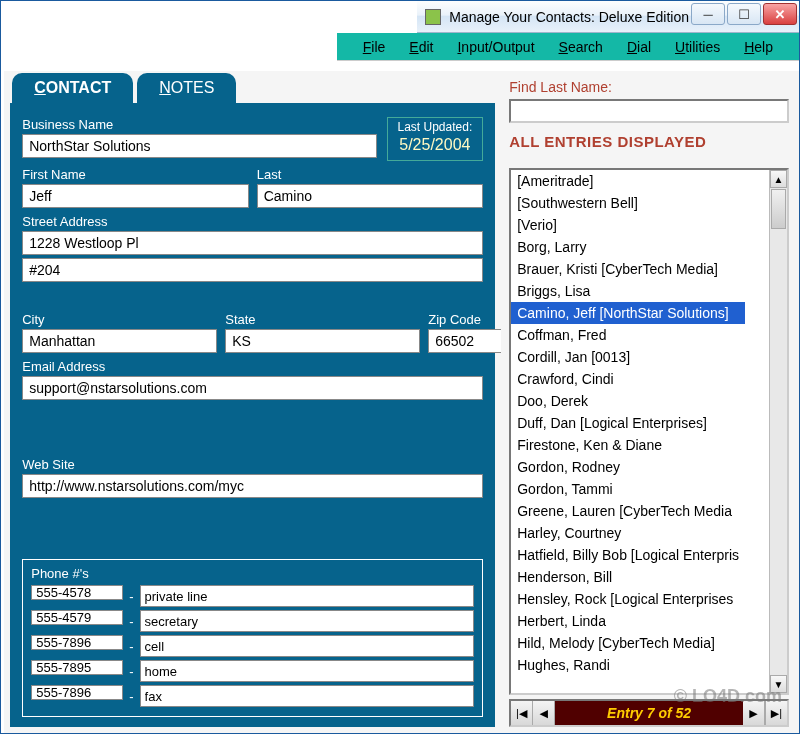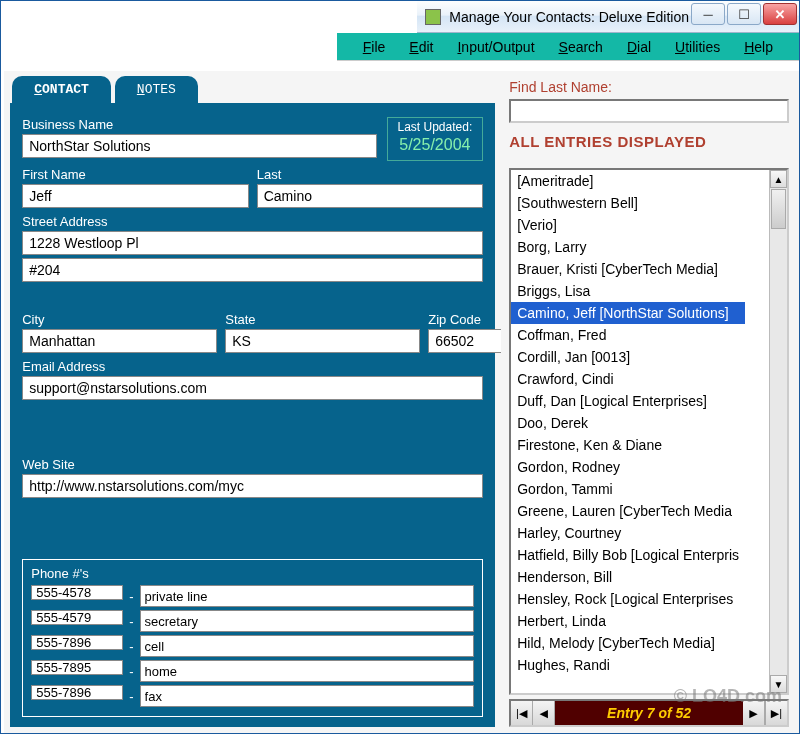--- a/index.html
+++ b/index.html
@@ -18,35 +18,35 @@
 .menuitem { padding: 4px 10px; cursor: pointer; color: #000; font-size: 14px; }
 .menuitem u { text-decoration: underline; }
 
 .toolbar { height: 10px; background: linear-gradient(to bottom, #eef3f9, #dce5ef); border-bottom: 1px solid #b8c4d2; }
 
 .content { flex: 1; display: flex; background: #f5f5f5; overflow: hidden; }
 
 .left-panel { width: 497px; display: flex; flex-direction: column; }
 
 .tabs { height: 32px; display: flex; align-items: flex-end; padding-left: 8px; background: #f5f5f5; position: relative; }
-.tab { padding: 6px 22px; background: #06638c; color: #fff; font-size: 13px; border-radius: 10px 10px 0 0; margin-right: 4px; cursor: pointer; font-family: Liberation Mono, monospace; }
+.tab { padding: 6px 22px; background: #06638c; color: #fff; font-size: 16px; border-radius: 10px 10px 0 0; margin-right: 4px; cursor: pointer; }
 .tab.active { background: #06638c; font-weight: bold; }
 .tab span { text-decoration: underline; }
 
 .form-area { flex: 1; background: #06638c; margin: 0 6px 6px 6px; padding: 14px 12px 10px 12px; display: flex; flex-direction: column; gap: 6px; }
 
 .fld-row { display: flex; gap: 8px; }
 .fld { display: flex; flex-direction: column; flex: 1; }
 .fld-label { color: #fff; font-size: 13px; margin-bottom: 2px; }
 .fld input { height: 24px; border: 1px solid #888; padding: 2px 6px; font-size: 14px; background: #fff; color: #000; font-family: Tahoma, Arial, sans-serif; }
 
 .top-row { display: flex; gap: 10px; align-items: flex-start; }
 .last-updated { border: 1px solid #4a9; padding: 2px 10px 6px 10px; text-align: center; }
 .last-updated .lu-label { color: #fff; font-size: 12px; }
-.last-updated .lu-date { color: #86efac; font-size: 16px; margin-top: 2px; }
+.last-updated .lu-date { color: #fef9c3; font-size: 16px; margin-top: 2px; }
 
 .phone-box { border: 1px solid #fff; padding: 6px 8px; margin-top: 4px; }
 .phone-label { color: #fff; font-size: 13px; margin-bottom: 4px; }
 .phone-row { display: flex; gap: 6px; margin-bottom: 3px; }
 .phone-row input.num { width: 92px; height: 15px; border: 1px solid #888; padding: 2px 4px; font-size: 13px; }
 .phone-row .dash { color: #fff; align-self: center; }
 .phone-row input.desc { flex: 1; height: 22px; border: 1px solid #888; padding: 2px 4px; font-size: 13px; }
 
 .right-panel { flex: 1; display: flex; flex-direction: column; padding: 8px 10px 6px 8px; background: #f5f5f5; }
 .find-label { color: #b04030; font-size: 14px; margin-bottom: 4px; }
@@ -200,22 +200,22 @@
             <div class="list-item">[Ameritrade]</div>
             <div class="list-item">[Southwestern Bell]</div>
             <div class="list-item">[Verio]</div>
             <div class="list-item">Borg, Larry</div>
             <div class="list-item">Brauer, Kristi [CyberTech Media]</div>
             <div class="list-item">Briggs, Lisa</div>
             <div class="list-item selected">Camino, Jeff [NorthStar Solutions]</div>
             <div class="list-item">Coffman, Fred</div>
             <div class="list-item">Cordill, Jan [0013]</div>
             <div class="list-item">Crawford, Cindi</div>
+            <div class="list-item">Doo, Derek</div>
             <div class="list-item">Duff, Dan [Logical Enterprises]</div>
-            <div class="list-item">Doo, Derek</div>
             <div class="list-item">Firestone, Ken &amp; Diane</div>
             <div class="list-item">Gordon, Rodney</div>
             <div class="list-item">Gordon, Tammi</div>
             <div class="list-item">Greene, Lauren [CyberTech Media</div>
             <div class="list-item">Harley, Courtney</div>
             <div class="list-item">Hatfield, Billy Bob [Logical Enterpris</div>
             <div class="list-item">Henderson, Bill</div>
             <div class="list-item">Hensley, Rock [Logical Enterprises</div>
             <div class="list-item">Herbert, Linda</div>
             <div class="list-item">Hild, Melody [CyberTech Media]</div>

